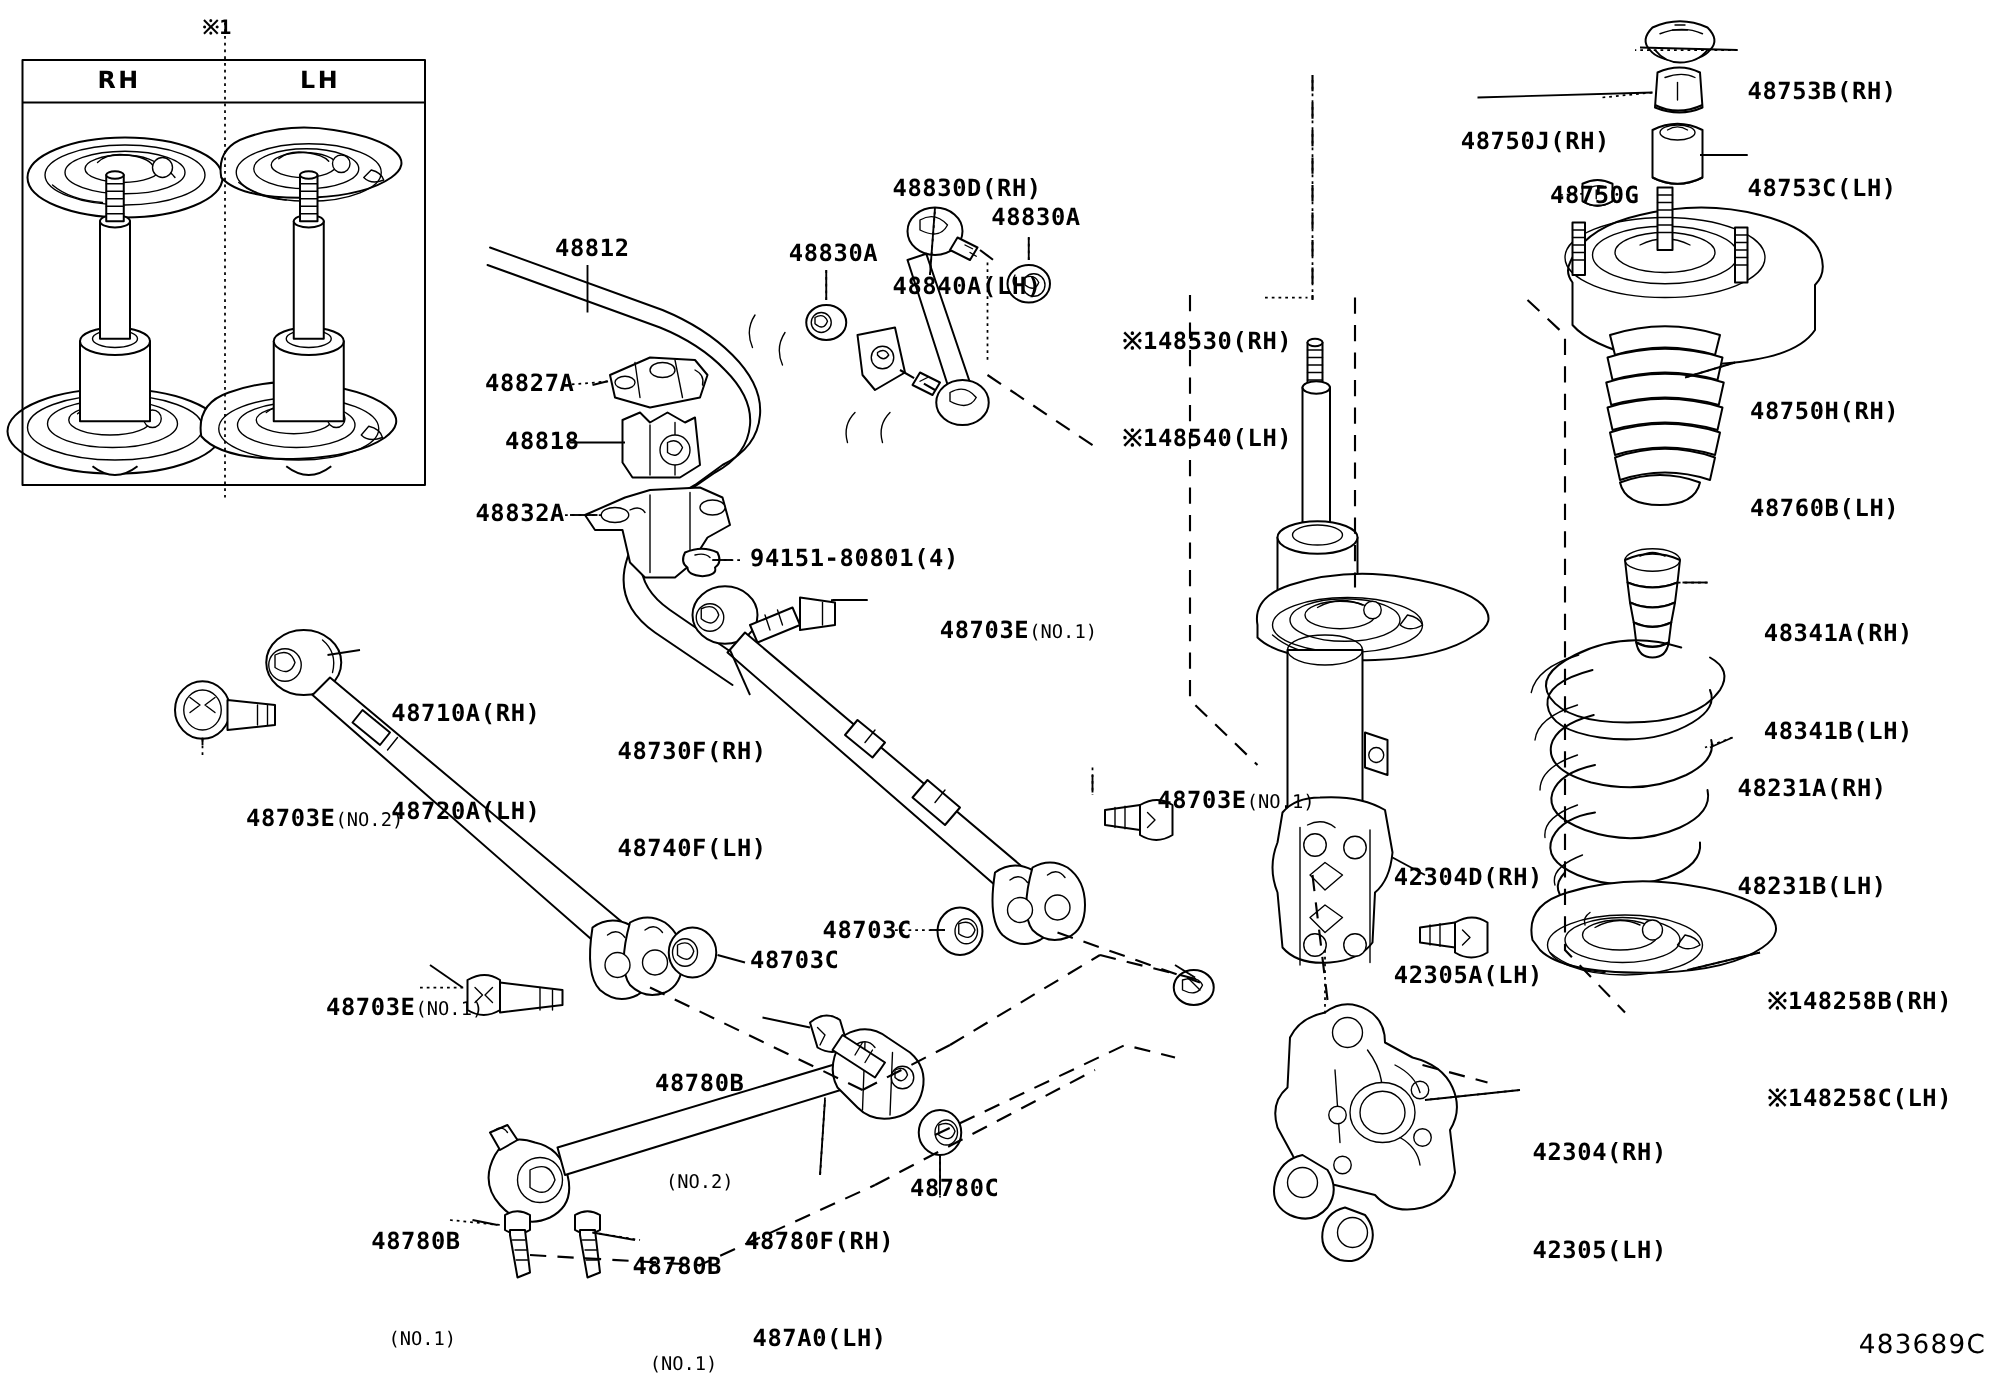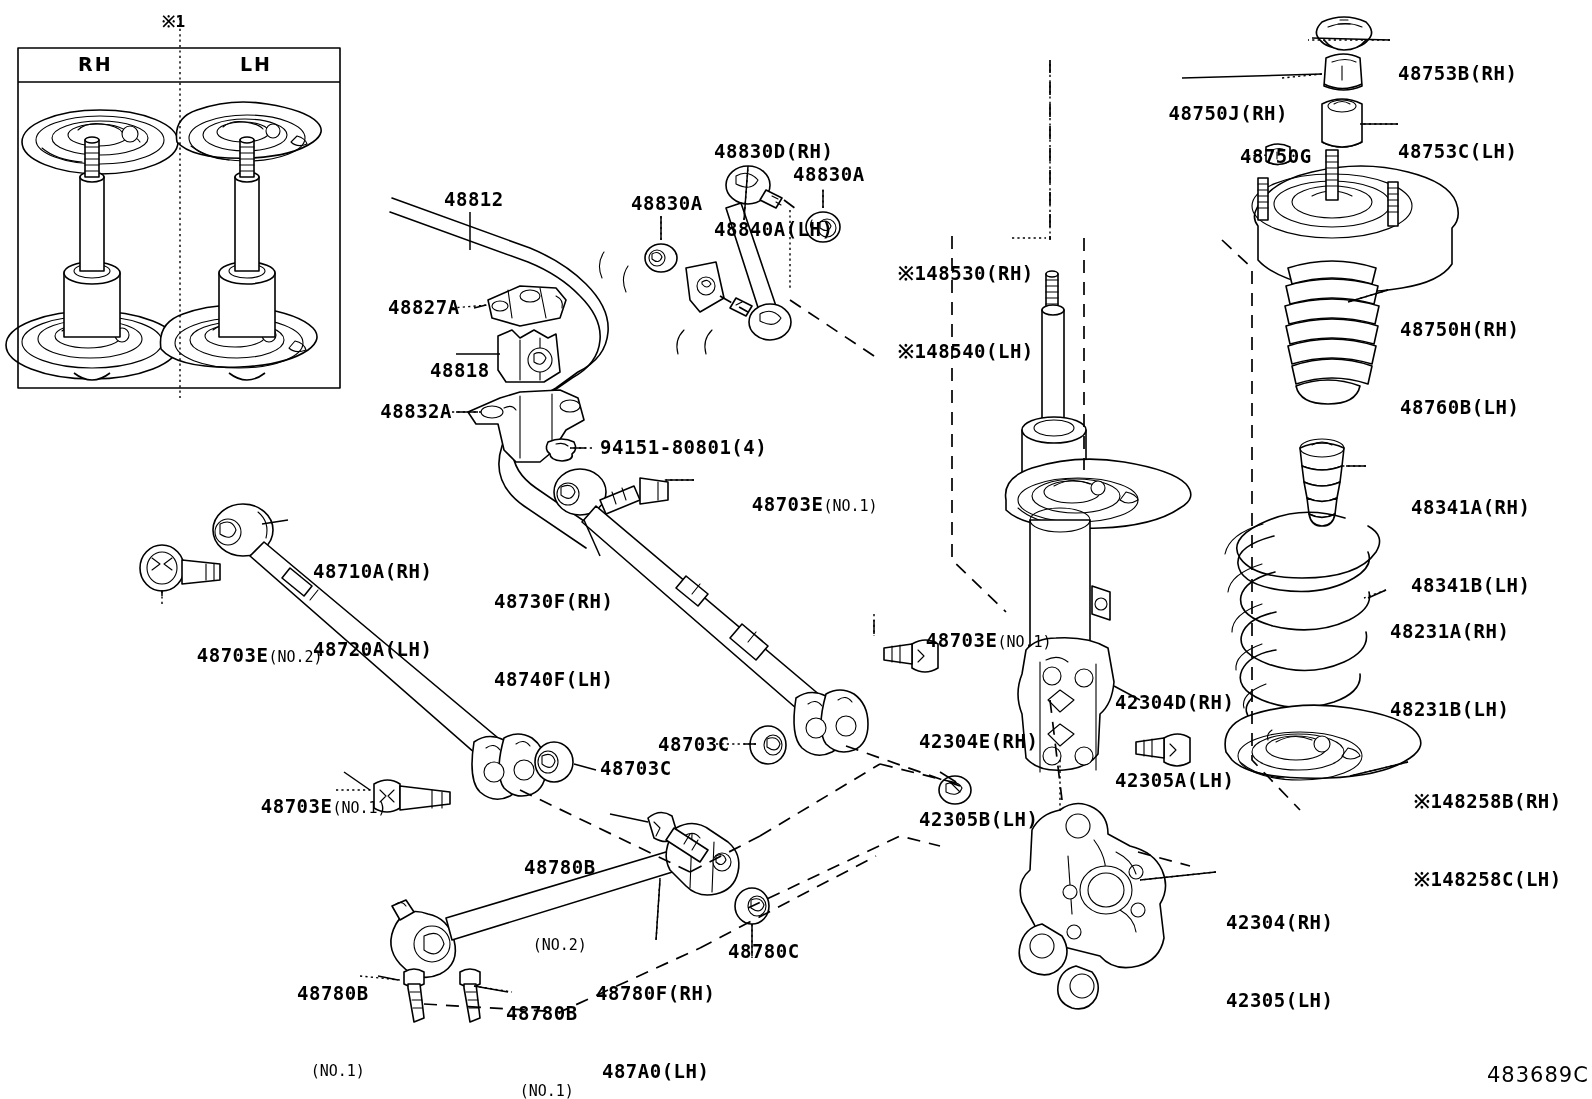--- a/index.html
+++ b/index.html
@@ -505,21 +505,21 @@
   </svg>
 
   <div class="star1" style="left:162px;top:10px;">※1</div>
   <div class="inset-hdr" style="left:78px;top:53px;">RH</div>
   <div class="inset-hdr" style="left:240px;top:53px;">LH</div>
 
   <div class="lbl" style="left:444px;top:186px;">48812</div>
 
   <div class="lbl right" style="left:388px;top:294px;width:64px;">48827A</div>
 
-  <div class="lbl right" style="left:404px;top:357px;width:48px;margin-left:26px;">48818</div>
+  <div class="lbl right" style="left:404px;top:340px;width:48px;">48818</div>
 
   <div class="lbl right" style="left:368px;top:398px;width:84px;">48832A</div>
 
   <div class="lbl" style="left:600px;top:434px;">94151-80801(4)</div>
 
   <div class="lbl" style="left:631px;top:190px;">48830A</div>
 
   <div class="lbl" style="left:793px;top:161px;">48830A</div>
 
   <div class="lbl" style="left:714px;top:86px;">
@@ -614,24 +614,20 @@
     <div>487A0(LH)</div>
   </div>
 
   <div class="lbl" style="left:728px;top:938px;">48780C</div>
 
   <div class="lbl" style="left:1115px;top:637px;">
     <div>42304D(RH)</div>
     <div>42305A(LH)</div>
   </div>
 
-  <div class="lbl" style="left:919px;top:676px;">
-    <div>42304E(RH)</div>
-    <div>42305B(LH)</div>
-  </div>
 
   <div class="lbl" style="left:1226px;top:857px;">
     <div>42304(RH)</div>
     <div>42305(LH)</div>
   </div>
 
   <div class="dwg" style="left:1487px;top:1063px;">483689C</div>
 
 </div>
 

